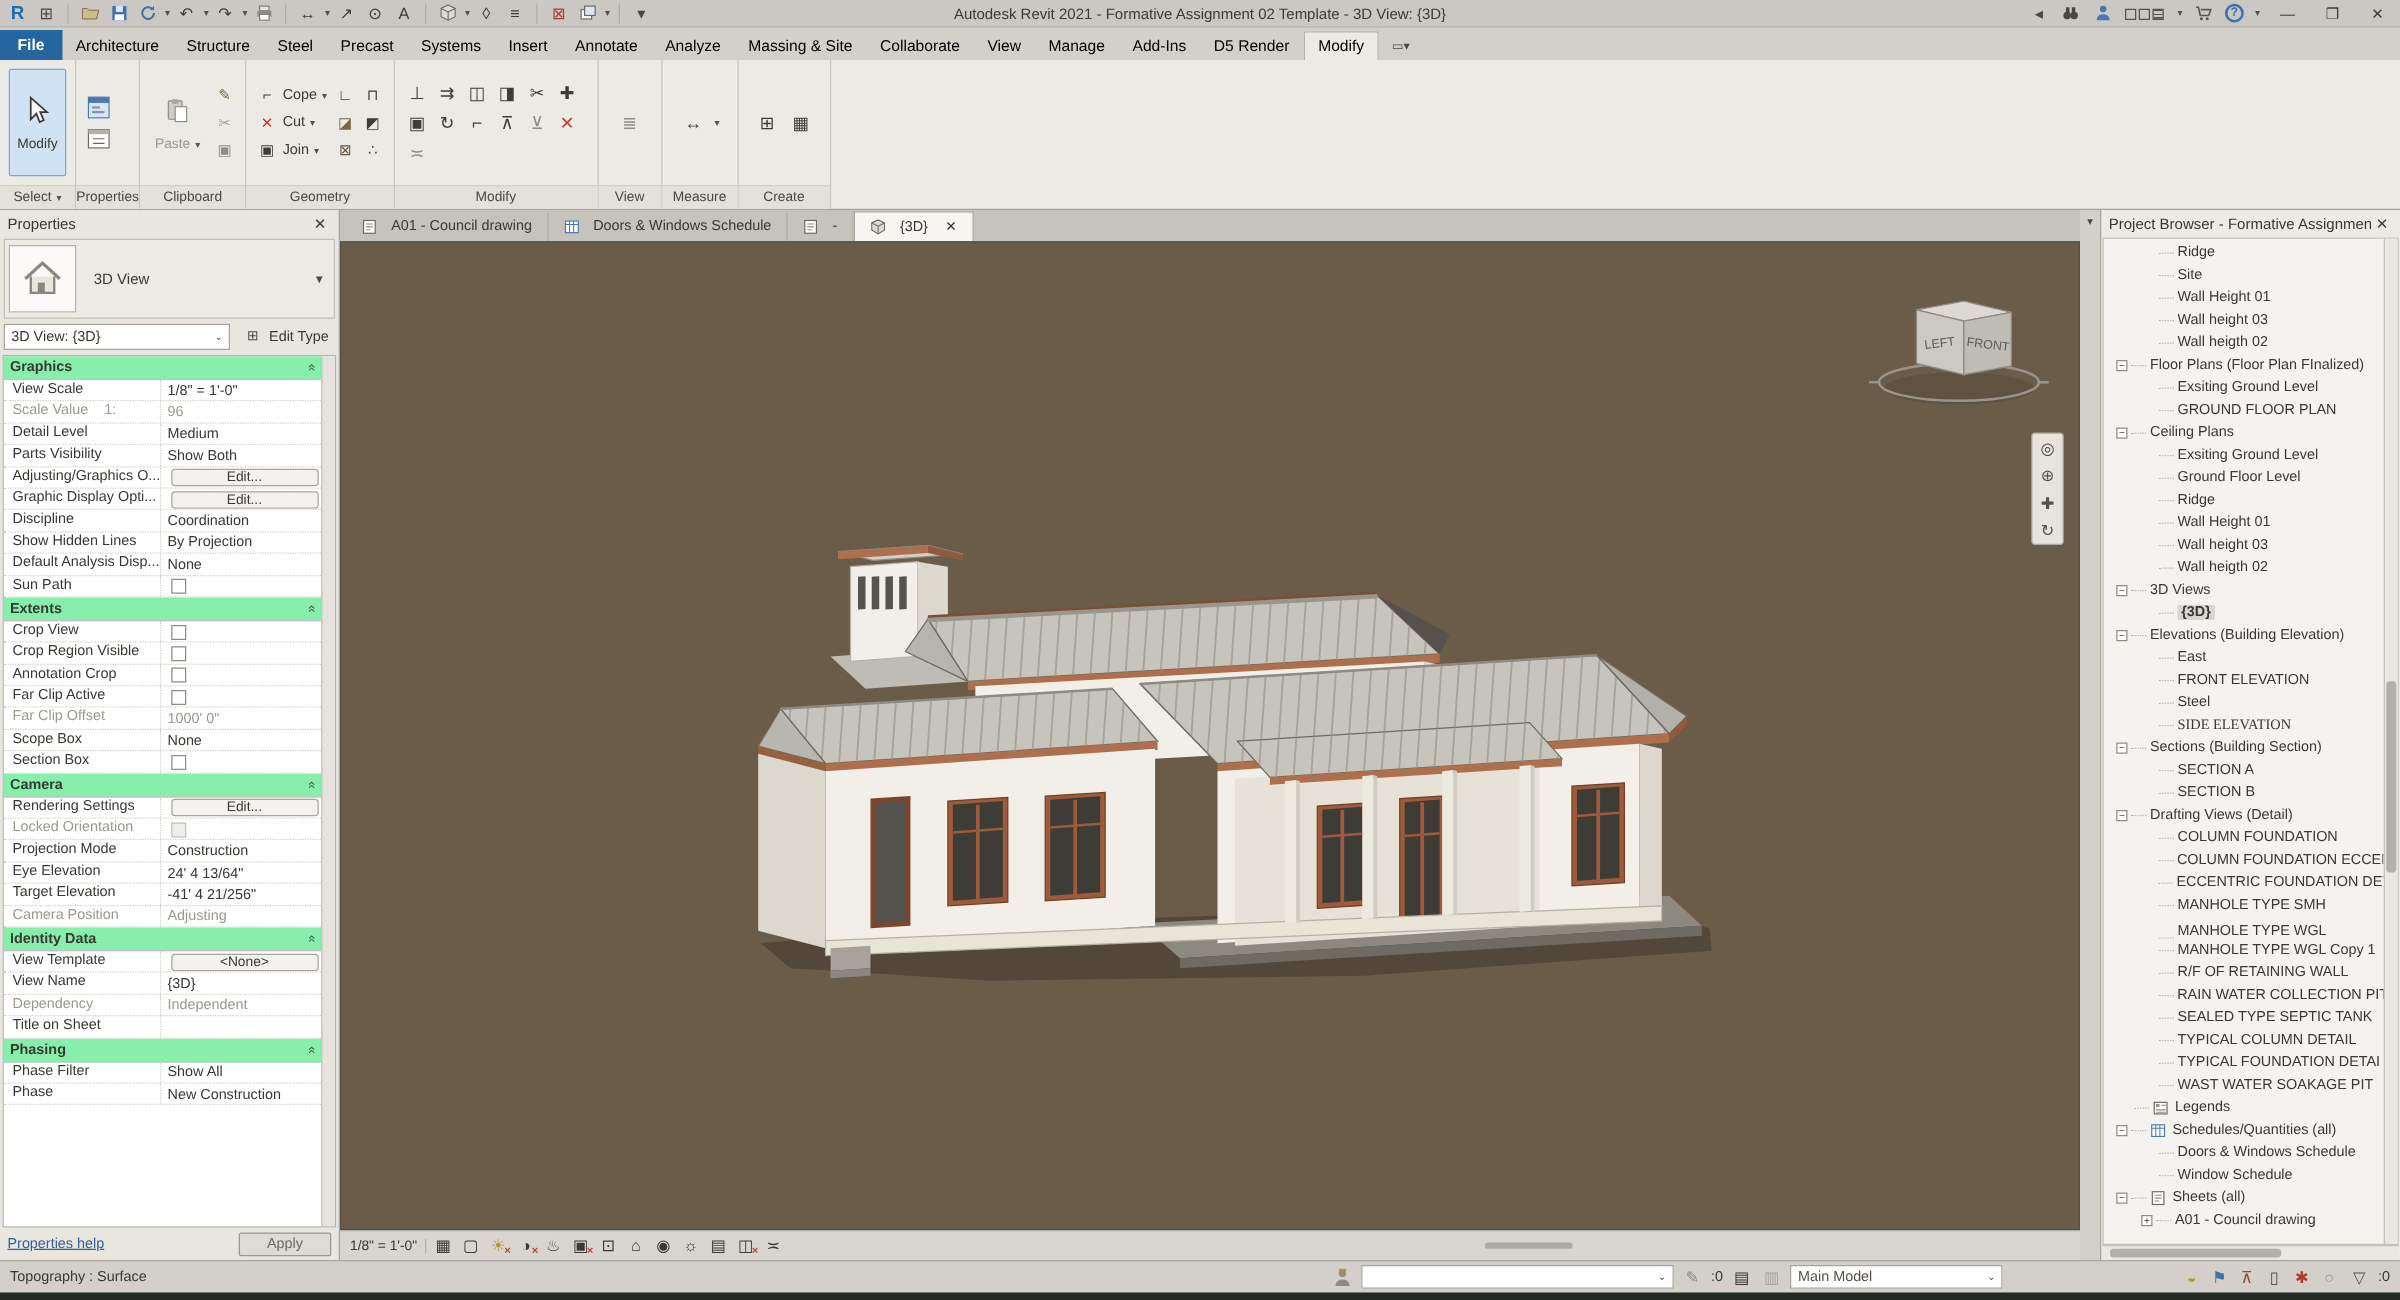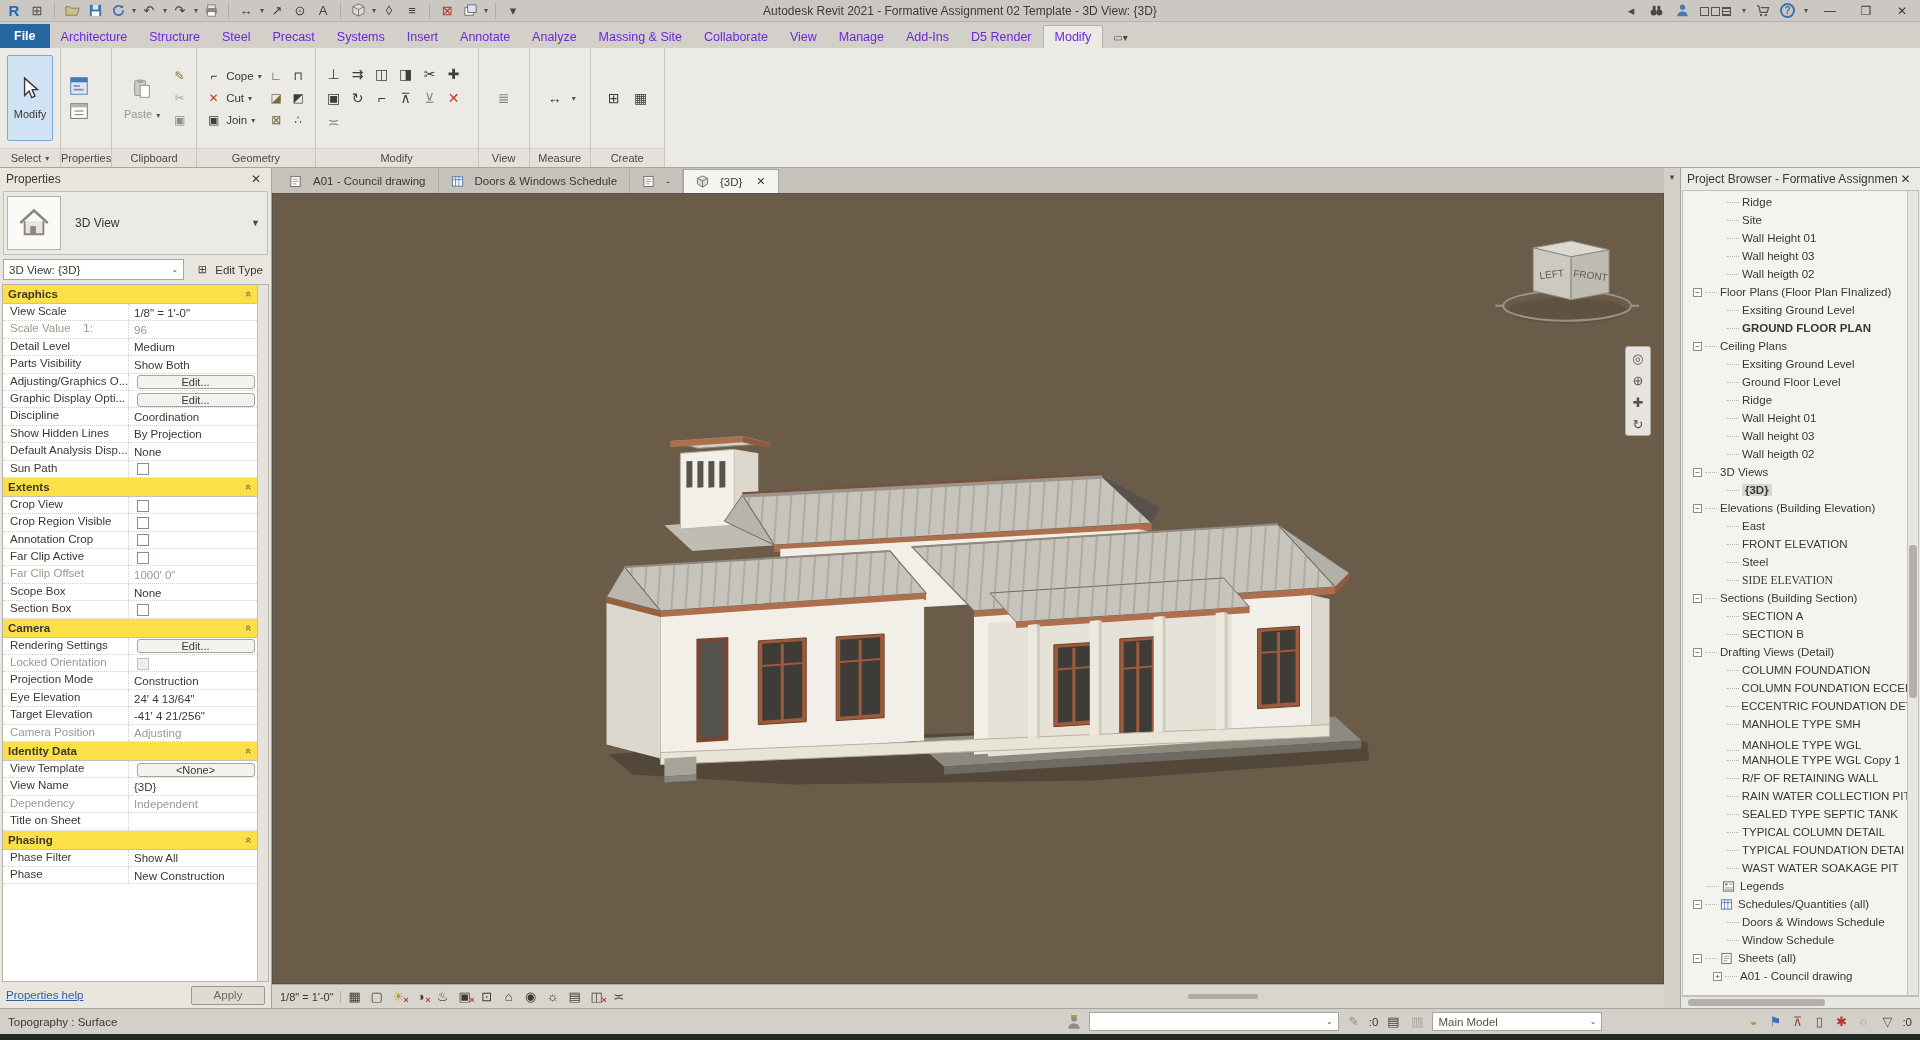--- a/index.html
+++ b/index.html
@@ -14,21 +14,21 @@
   #qat{display:flex;align-items:center;gap:3px}
   #qat .icn{width:20px;height:18px}
   #title{position:absolute;left:50%;transform:translateX(-50%);font-size:12px;color:#3c3a35;white-space:nowrap}
   #infocenter{margin-left:auto;display:flex;align-items:center;gap:8px;font-size:12px}
   .winbtn{width:28px;height:20px;display:flex;align-items:center;justify-content:center;font-size:12px;color:#3c3a35}
   .ime-sq{display:inline-block;width:9px;height:9px;border:1px solid #55524c;margin-right:2px;vertical-align:middle}
   .ime-full{background:repeating-linear-gradient(0deg,#55524c 0 1px,transparent 1px 3px)}
   .help-circ{width:15px;height:15px;border-radius:50%;border:2px solid #3e6fae;color:#3e6fae;font-size:10px;font-weight:bold;display:inline-flex;align-items:center;justify-content:center}
   
   #tabrow{height:26px;background:#d3d0ca;display:flex;align-items:flex-end;font-size:12.5px}
-  .rtab{padding:4px 11px;color:#6d28d9;cursor:default}
+  .rtab{padding:4px 11px;color:#000000;cursor:default}
   .rtab.file{background:#2565a0;color:#fff;font-weight:bold;padding:5px 14px}
   .rtab.active{background:#eceae5;border:1px solid #b5b2ab;border-bottom:none;border-radius:2px 2px 0 0}
   #ribbon-state{margin-left:10px;font-size:10px;color:#4a4843;padding-bottom:5px}
   
   #ribbon{height:120px;background:#eceae5;border-bottom:1px solid #a8a59e;display:flex}
   .panel{display:flex;flex-direction:column;border-right:1px solid #c9c6bf}
   .pbody{flex:1;display:flex;align-items:center;padding:3px 7px;gap:5px}
   .plabel{height:19px;font-size:11px;color:#4a4843;display:flex;align-items:center;justify-content:center;gap:3px;background:#e4e1db;border-top:1px solid #d2cfc8}
   .bigbtn{width:46px;height:86px;display:flex;flex-direction:column;align-items:center;justify-content:center;gap:4px;font-size:11px;border:1px solid transparent;border-radius:2px}
   .bigbtn.sel{background:#cfe3f5;border-color:#7aa9d6}
@@ -51,21 +51,21 @@
   #typeimg svg{width:40px;height:40px}
   #typelabel{margin-left:14px;font-size:12px}
   #typedd{margin-left:auto;font-size:9px;color:#4a4843;padding-right:4px}
   #selrow{height:27px;display:flex;align-items:center;gap:4px;padding:2px 3px}
   #instsel{flex:1;height:21px;background:#fff;border:1px solid #a8a59e;display:flex;align-items:center;padding:0 5px;font-size:11.5px}
   #instsel .dd{margin-left:auto}
   #edittype{height:21px;display:flex;align-items:center;gap:4px;padding:0 5px;font-size:11.5px}
   #prop-body{flex:1;display:flex;margin:1px 2px 0 2px;border:1px solid #b5b2ab;background:#fff;min-height:0;overflow:hidden}
   #prop-grid{flex:1;overflow:hidden}
   #prop-lane{width:11px;background:#e6e3dc;border-left:1px solid #c2bfb8}
-  .sechead{height:19px;background:#fde047;border-bottom:1px solid #c5c2bb;display:flex;align-items:center;padding:0 5px;font-weight:bold;font-size:11.5px;color:#3a3833}
+  .sechead{height:19px;background:#86efac;border-bottom:1px solid #c5c2bb;display:flex;align-items:center;padding:0 5px;font-weight:bold;font-size:11.5px;color:#3a3833}
   .sechead .chev{margin-left:auto;transform:rotate(90deg);font-size:11px;color:#55524c;font-weight:normal}
   .prow{height:17.4px;display:flex;align-items:stretch;border-bottom:1px dotted #d4d1ca;font-size:11.5px}
   .plab{width:126px;padding:1px 0 0 7px;border-right:1px dotted #d4d1ca;white-space:pre;overflow:hidden}
   .pval{flex:1;padding:1px 0 0 5px;display:flex;align-items:center;overflow:hidden;white-space:nowrap}
   .pbtn{width:118px;height:14px;border:1px solid #a8a59e;border-radius:3px;background:#f4f2ee;font-size:11px;display:flex;align-items:center;justify-content:center;margin:1px auto}
   .chk{width:12px;height:12px;border:1px solid #8f8c84;background:#fff;margin-left:3px}
   .chk.off{border-color:#c5c2bb;background:#f0eeea}
   #prop-footer{height:26px;display:flex;align-items:center;padding:0 6px}
   #prop-help{color:#2d5f9e;text-decoration:underline;font-size:11.5px}
   #apply-btn{margin-left:auto;width:74px;height:19px;background:#dedbd4;border:1px solid #9a978f;border-radius:2px;color:#6b6861;font-size:11.5px;display:flex;align-items:center;justify-content:center}
@@ -842,21 +842,21 @@
           <div class="trow" style="padding-left: 10px;">
             <span class="tbox">−</span>
             <span class="stub"></span>
             <span class="tlabel">Floor Plans (Floor Plan FInalized)</span>
           </div>
           <div class="trow" style="padding-left: 30px;">
             <span style="width: 11px;"></span>
             <span class="stub"></span>
             <span class="tlabel">Exsiting Ground Level</span>
           </div>
-          <div class="trow" style="padding-left: 30px; font-weight: bold;">
+          <div class="trow" style="padding-left: 30px;">
             <span style="width: 11px;"></span>
             <span class="stub"></span>
             <span class="tlabel">GROUND FLOOR PLAN</span>
           </div>
           <div class="trow" style="padding-left: 10px;">
             <span class="tbox">−</span>
             <span class="stub"></span>
             <span class="tlabel">Ceiling Plans</span>
           </div>
           <div class="trow" style="padding-left: 30px;">

